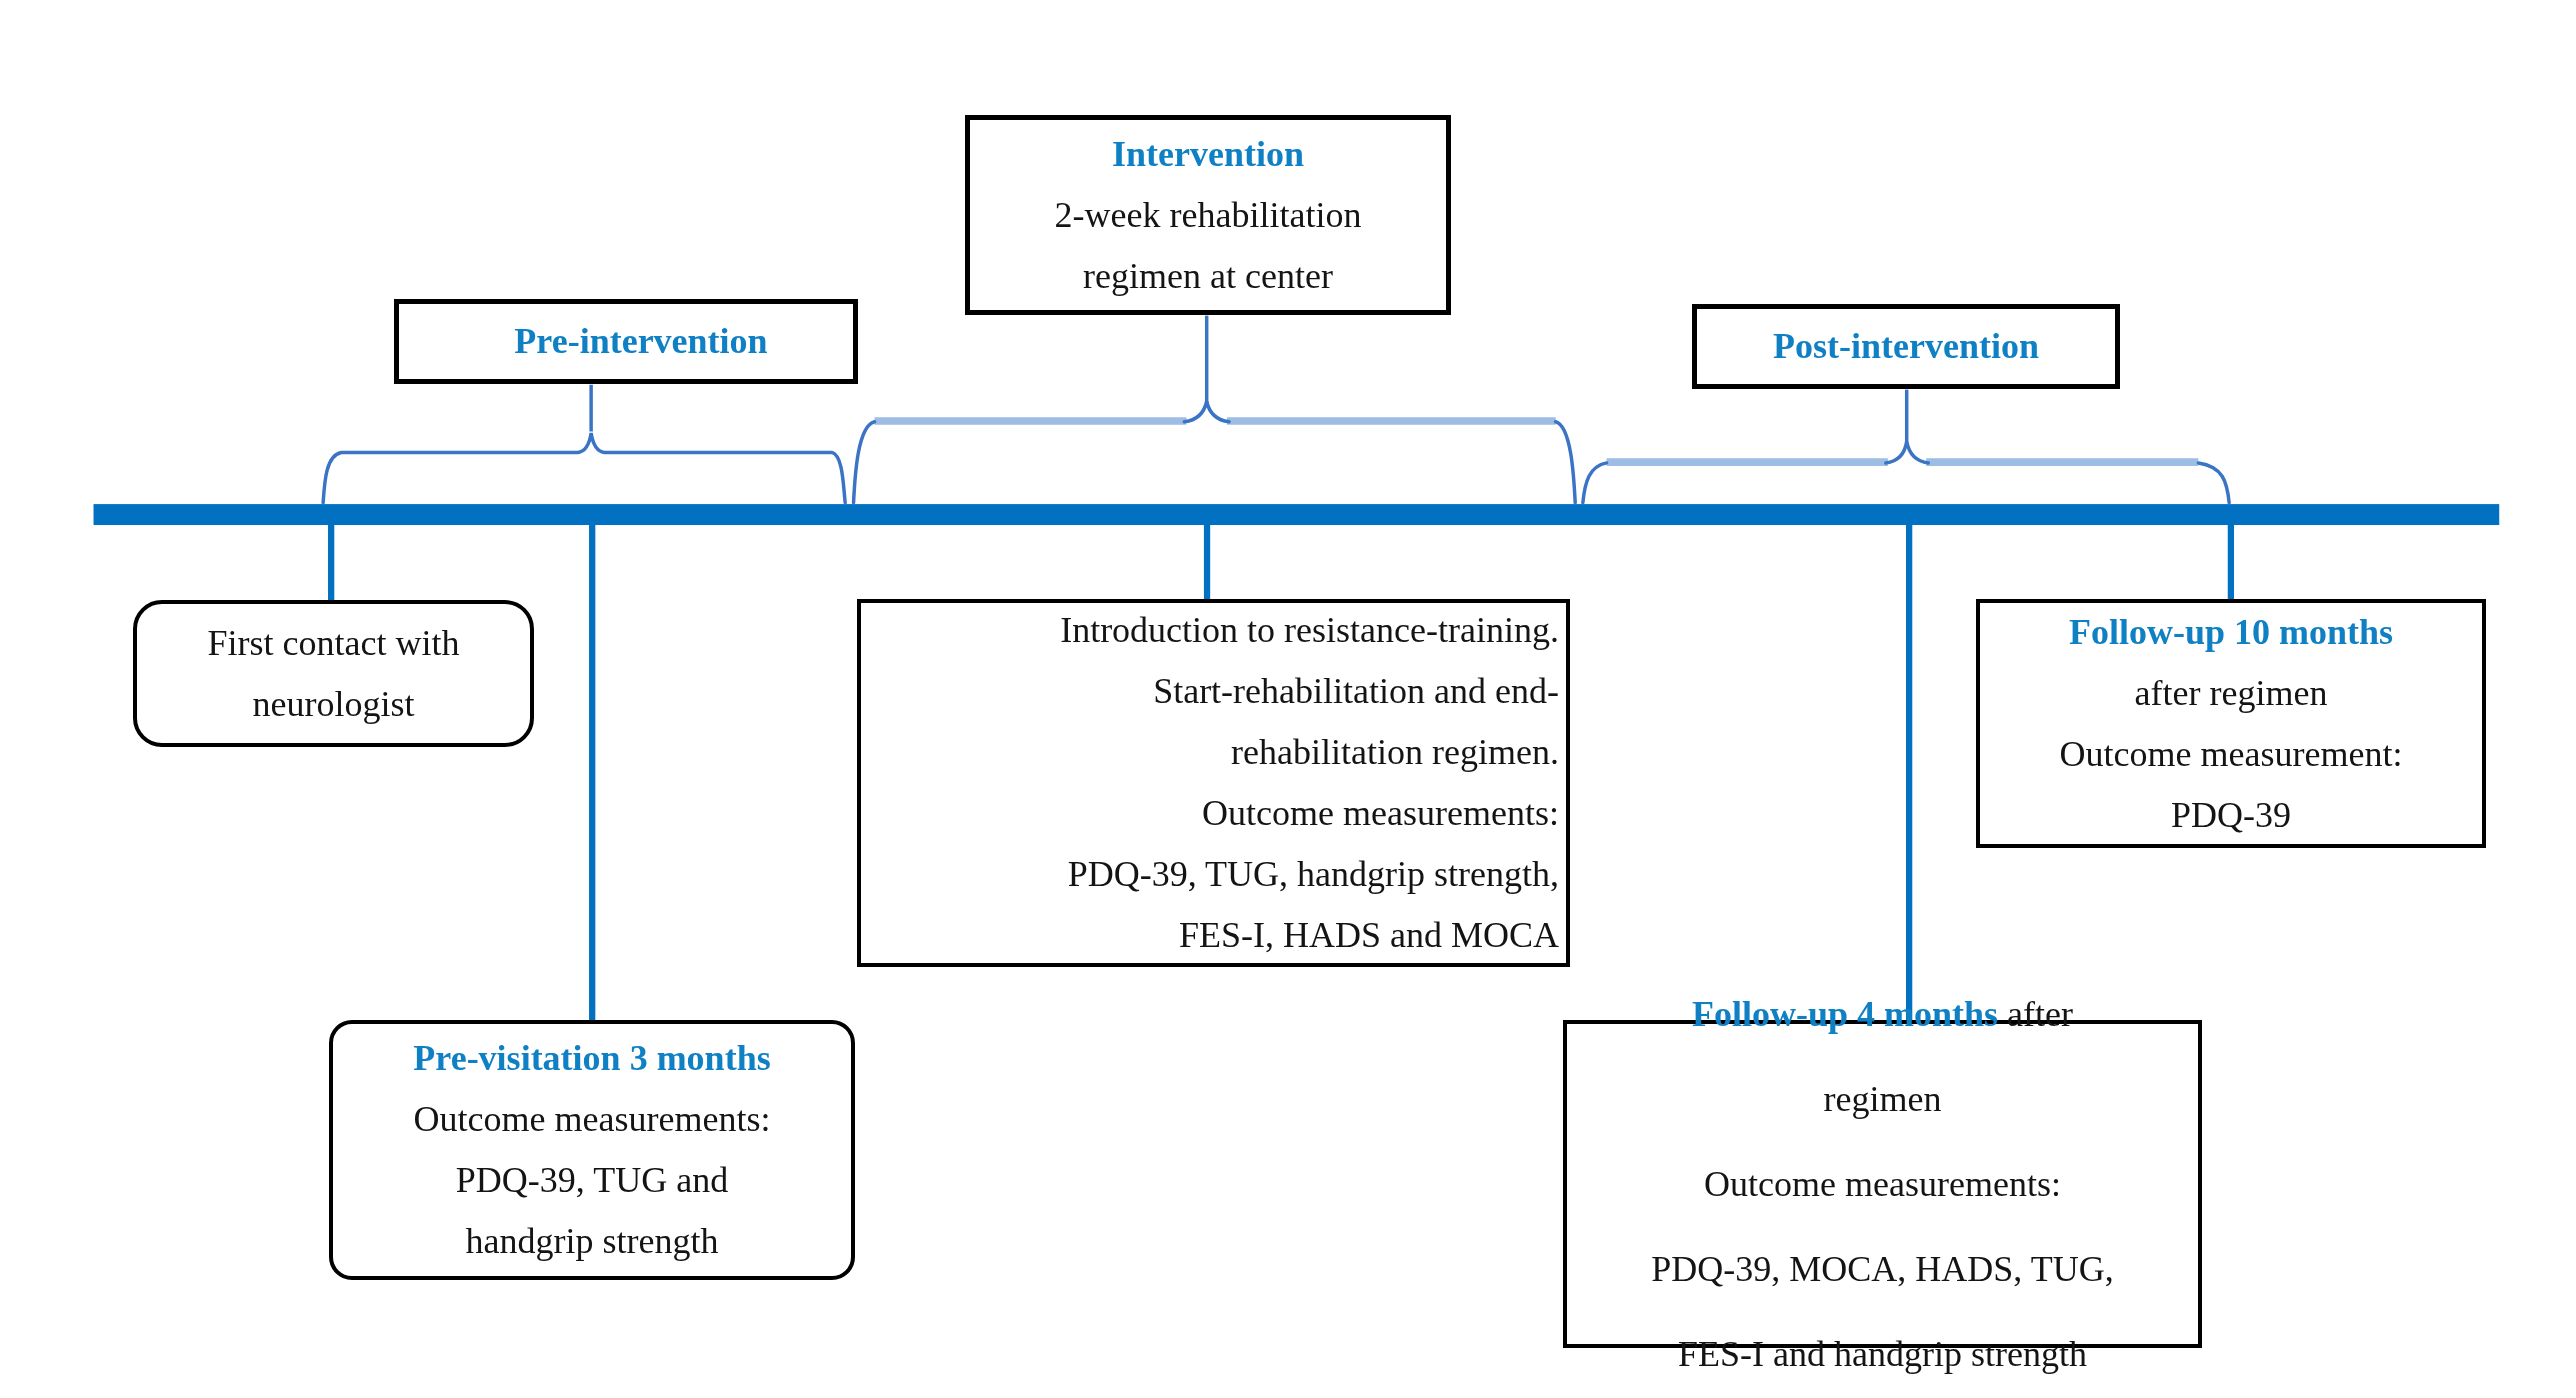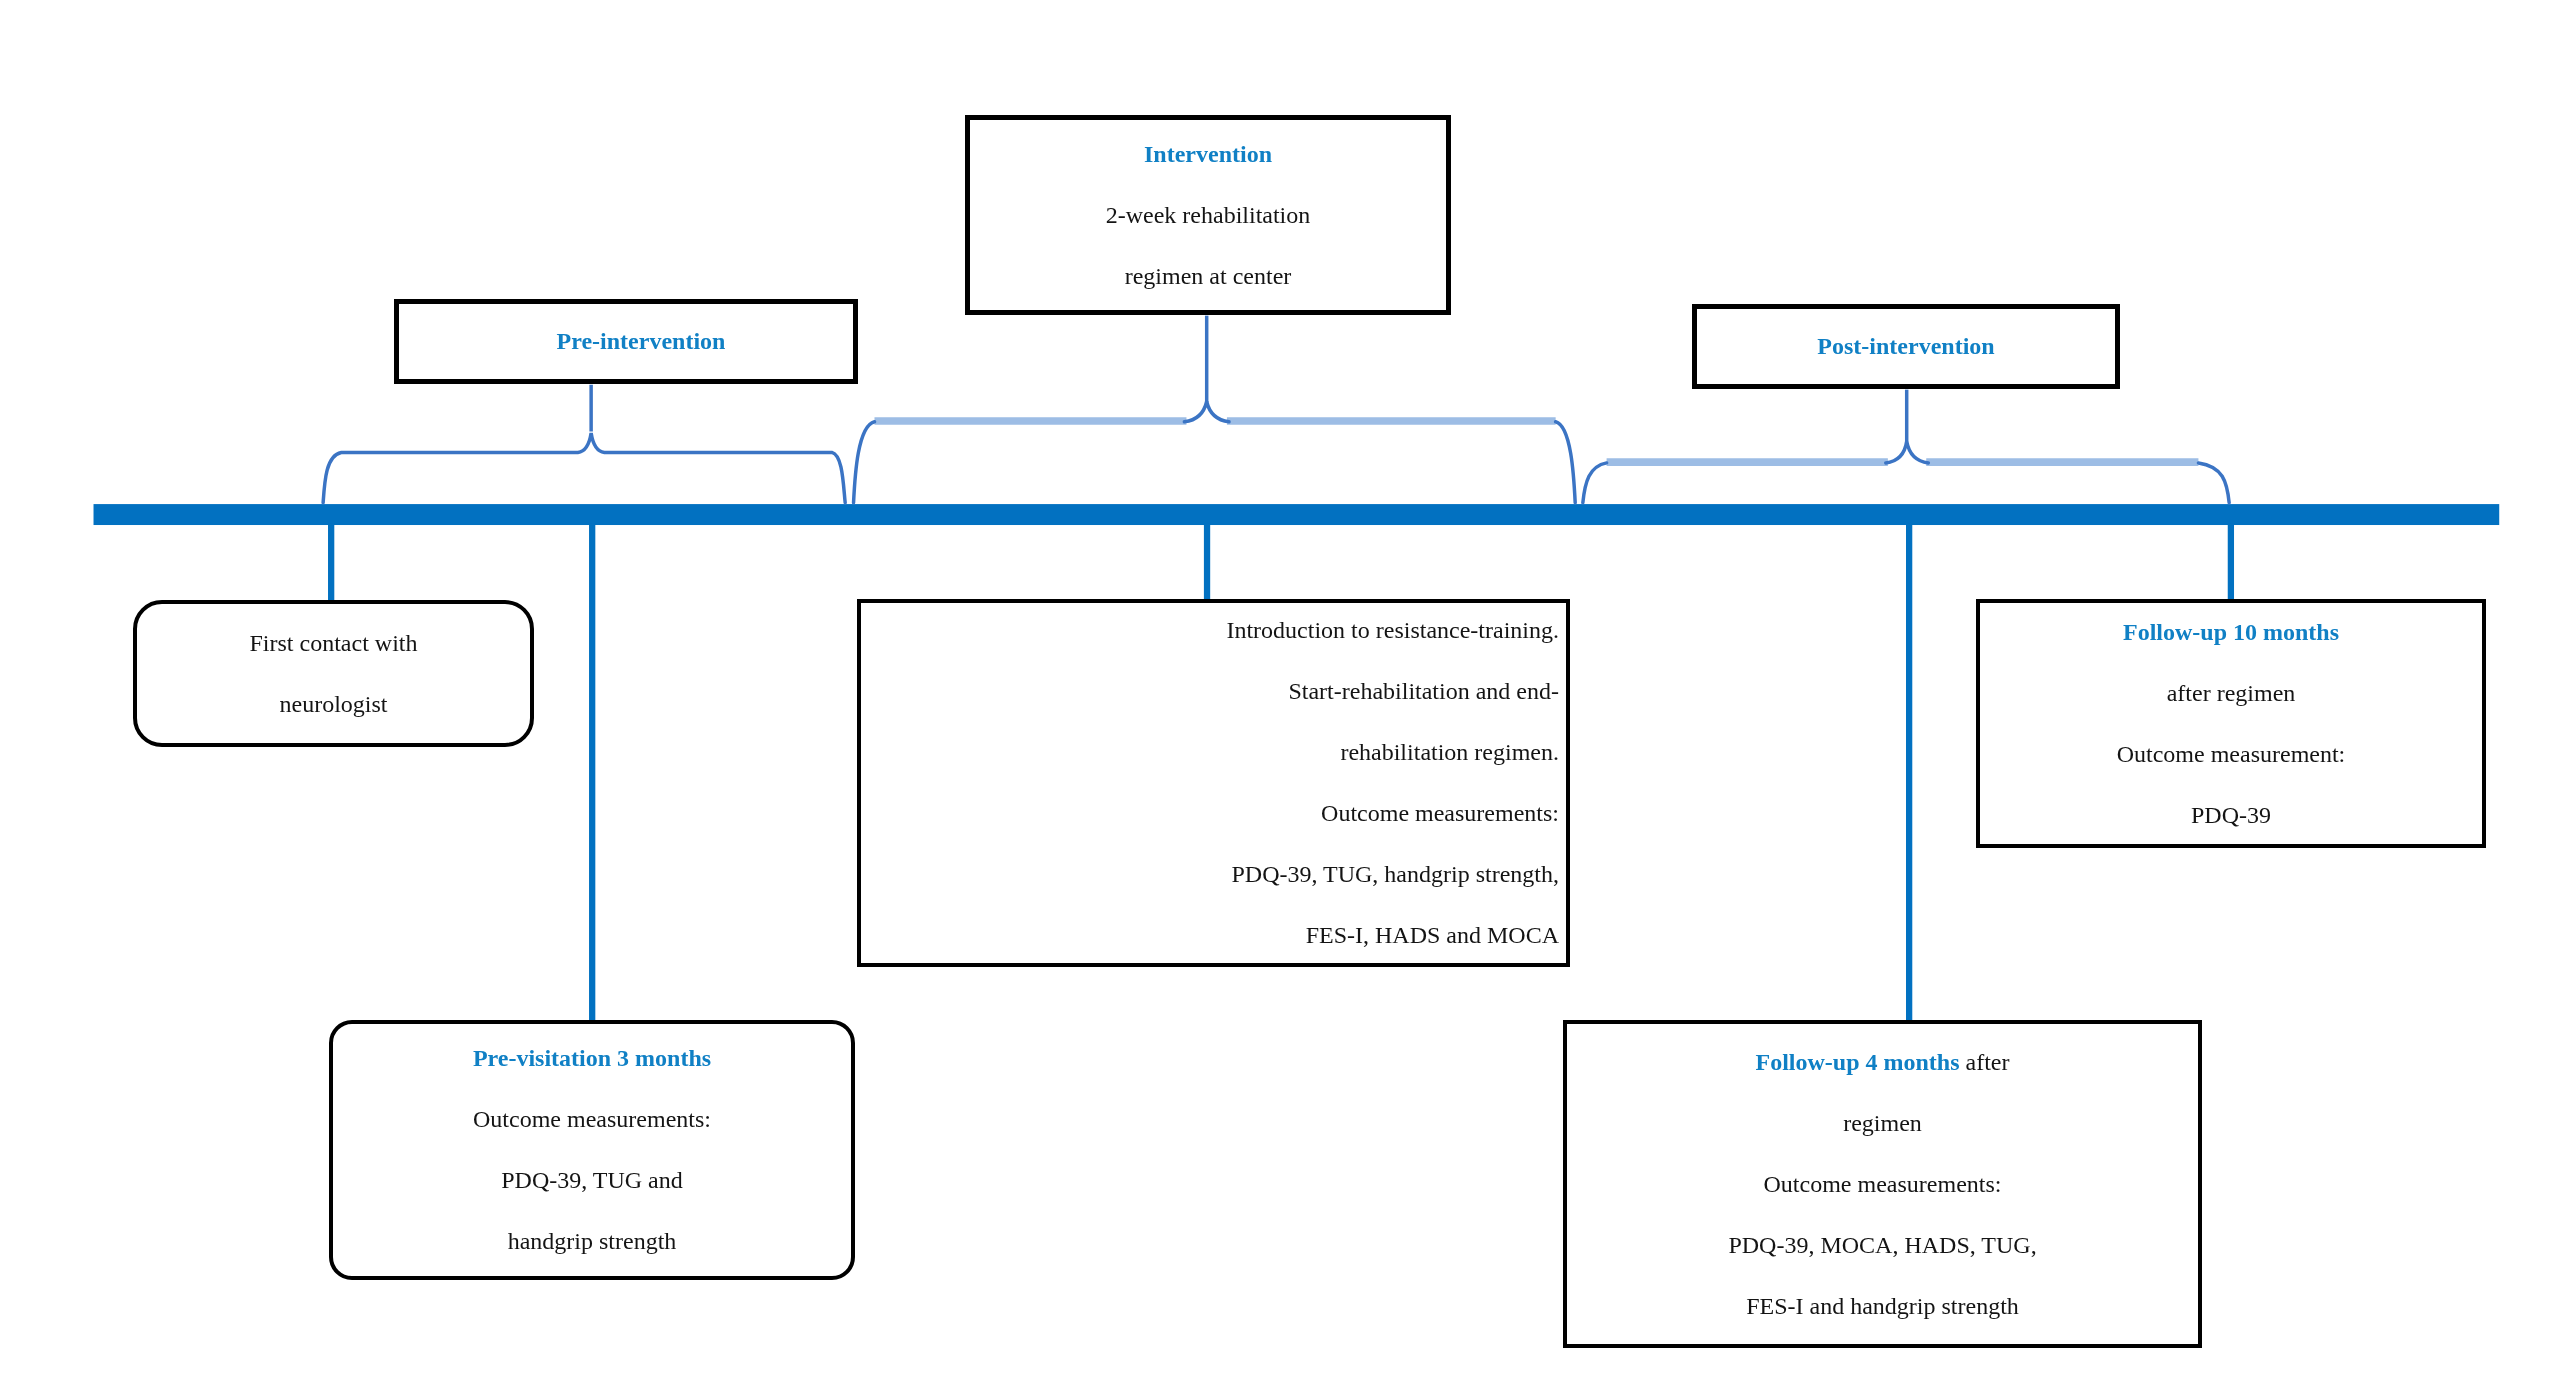--- a/index.html
+++ b/index.html
@@ -24,21 +24,21 @@
   .box {
     position: absolute;
     box-sizing: border-box;
     background: #ffffff;
     border: 4.9px solid #000000;
     display: flex;
     flex-direction: column;
     justify-content: center;
     align-items: center;
     text-align: center;
-    font-size: 24px;
+    font-size: 36px;
     line-height: 61px;
     padding: 2.8px 7px;
   }
   .label-box {
     border-width: 5.6px;
   }
   .heading {
     color: #1080c5;
     font-weight: bold;
   }
@@ -47,21 +47,21 @@
   }
   
   #pre-label          { left: 394px;  top: 299px;  width: 464px;  height: 85px; padding-left: 37px; }
   #intervention-label { left: 965px; top: 115px;  width: 486px;  height: 200px; }
   #post-label         { left: 1692px; top: 304px;  width: 428px;  height: 85px; }
   
   #first-contact-box  { left: 133px;  top: 600px;  width: 401px;  height: 147px; border-radius: 29px; }
   #intervention-box   { left: 857px; top: 599px;  width: 713px; height: 368px; align-items: flex-end; }
   #followup10-box     { left: 1976px; top: 599px;  width: 510px;  height: 249px; }
   #previsitation-box  { left: 329px;  top: 1020px; width: 526px;  height: 260px; border-radius: 23px; }
-  #followup4-box      { left: 1563px; top: 1020px; width: 639px;  height: 328px; }
+  #followup4-box      { left: 1563px; top: 1020px; width: 639px;  height: 328px; gap: 24px; }
 </style>
 </head>
 <body>
 
 <div id="canvas">
 
   <svg id="diagram-lines" width="2576" height="1399" viewBox="0 0 3691 2004">
 
     <rect x="134" y="722" width="3447" height="30" fill="#0271c1"></rect>
 

